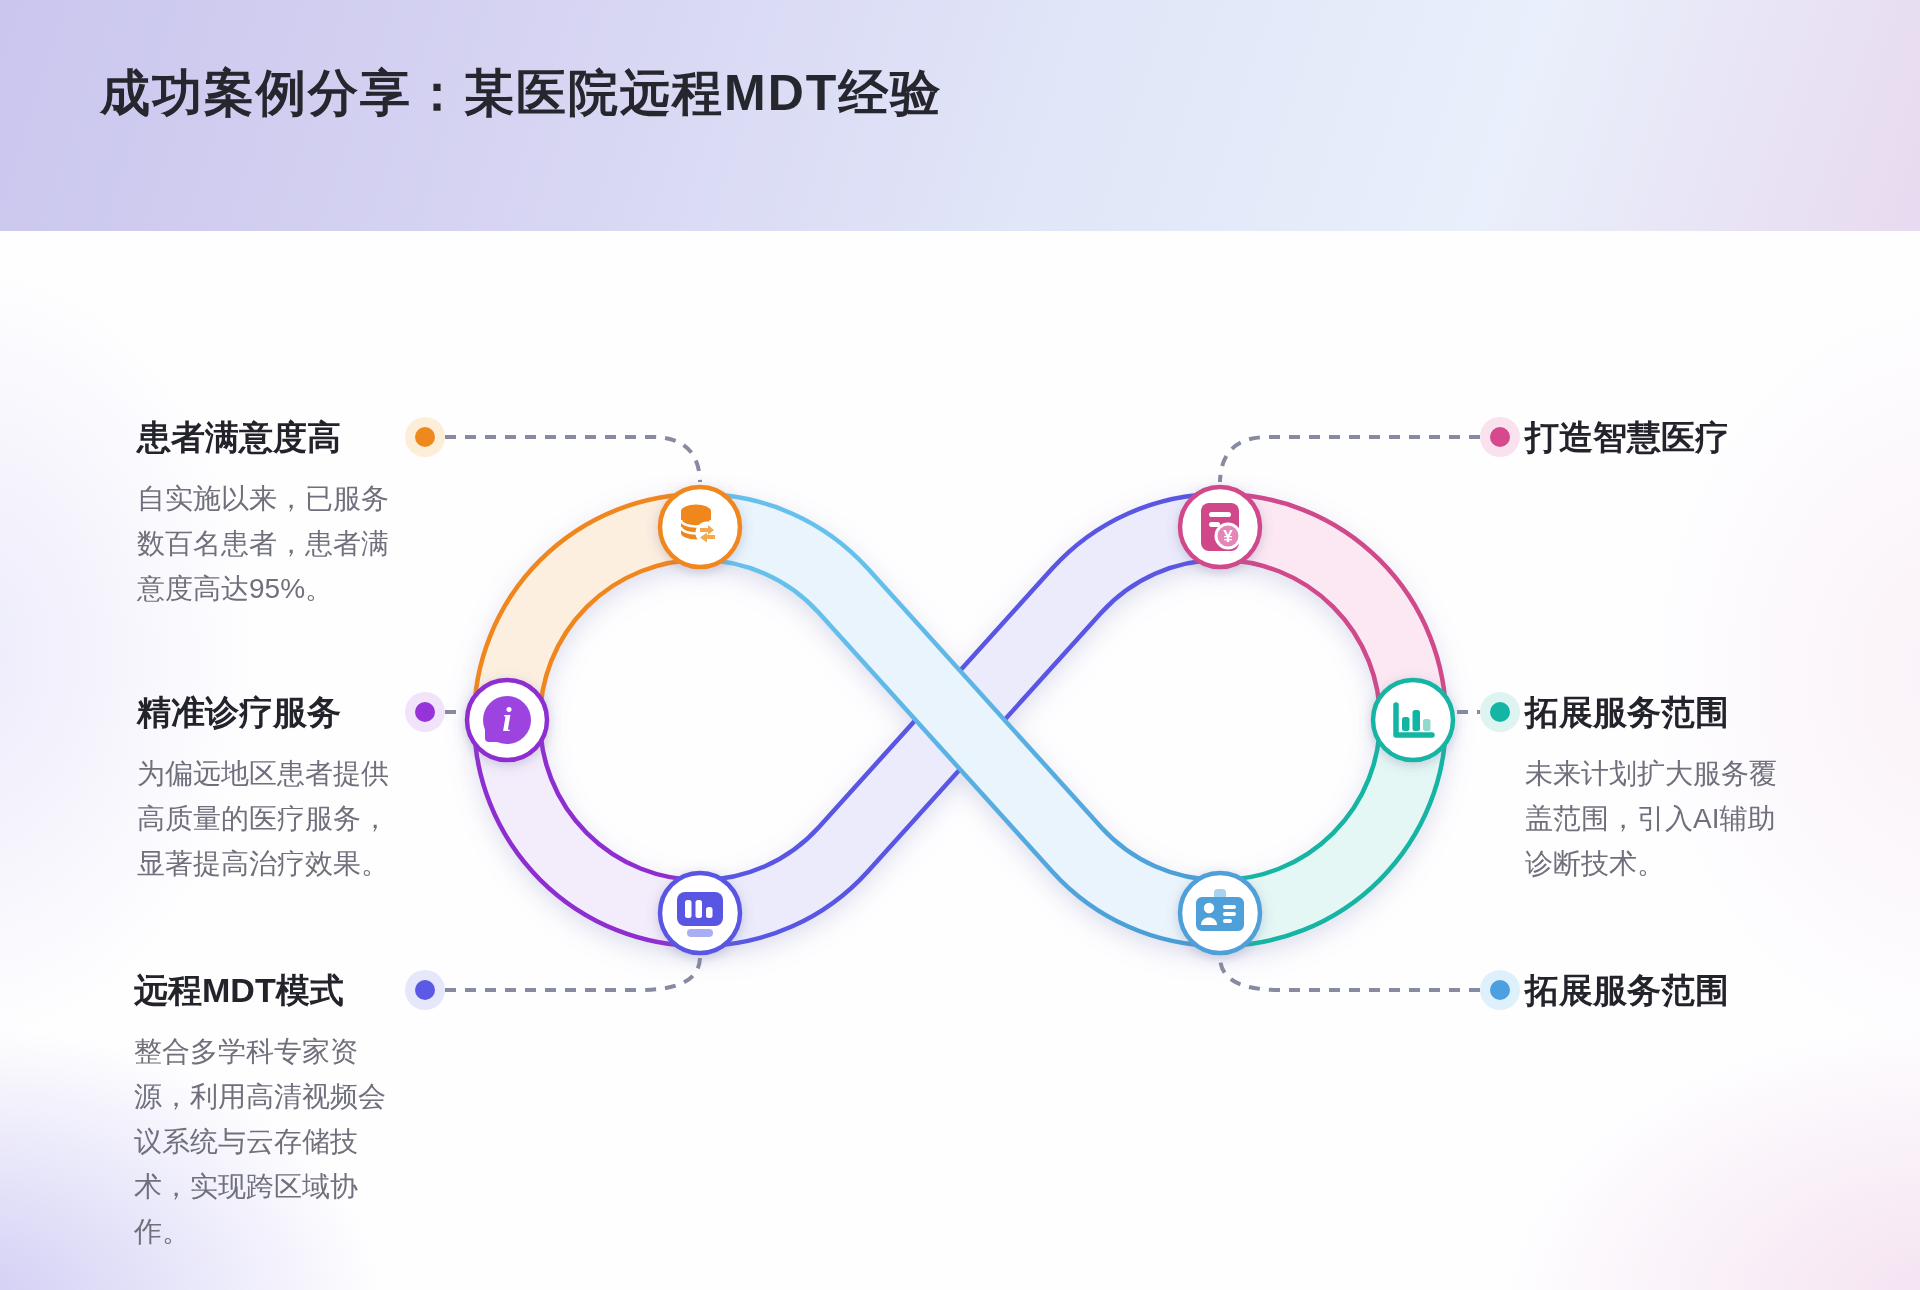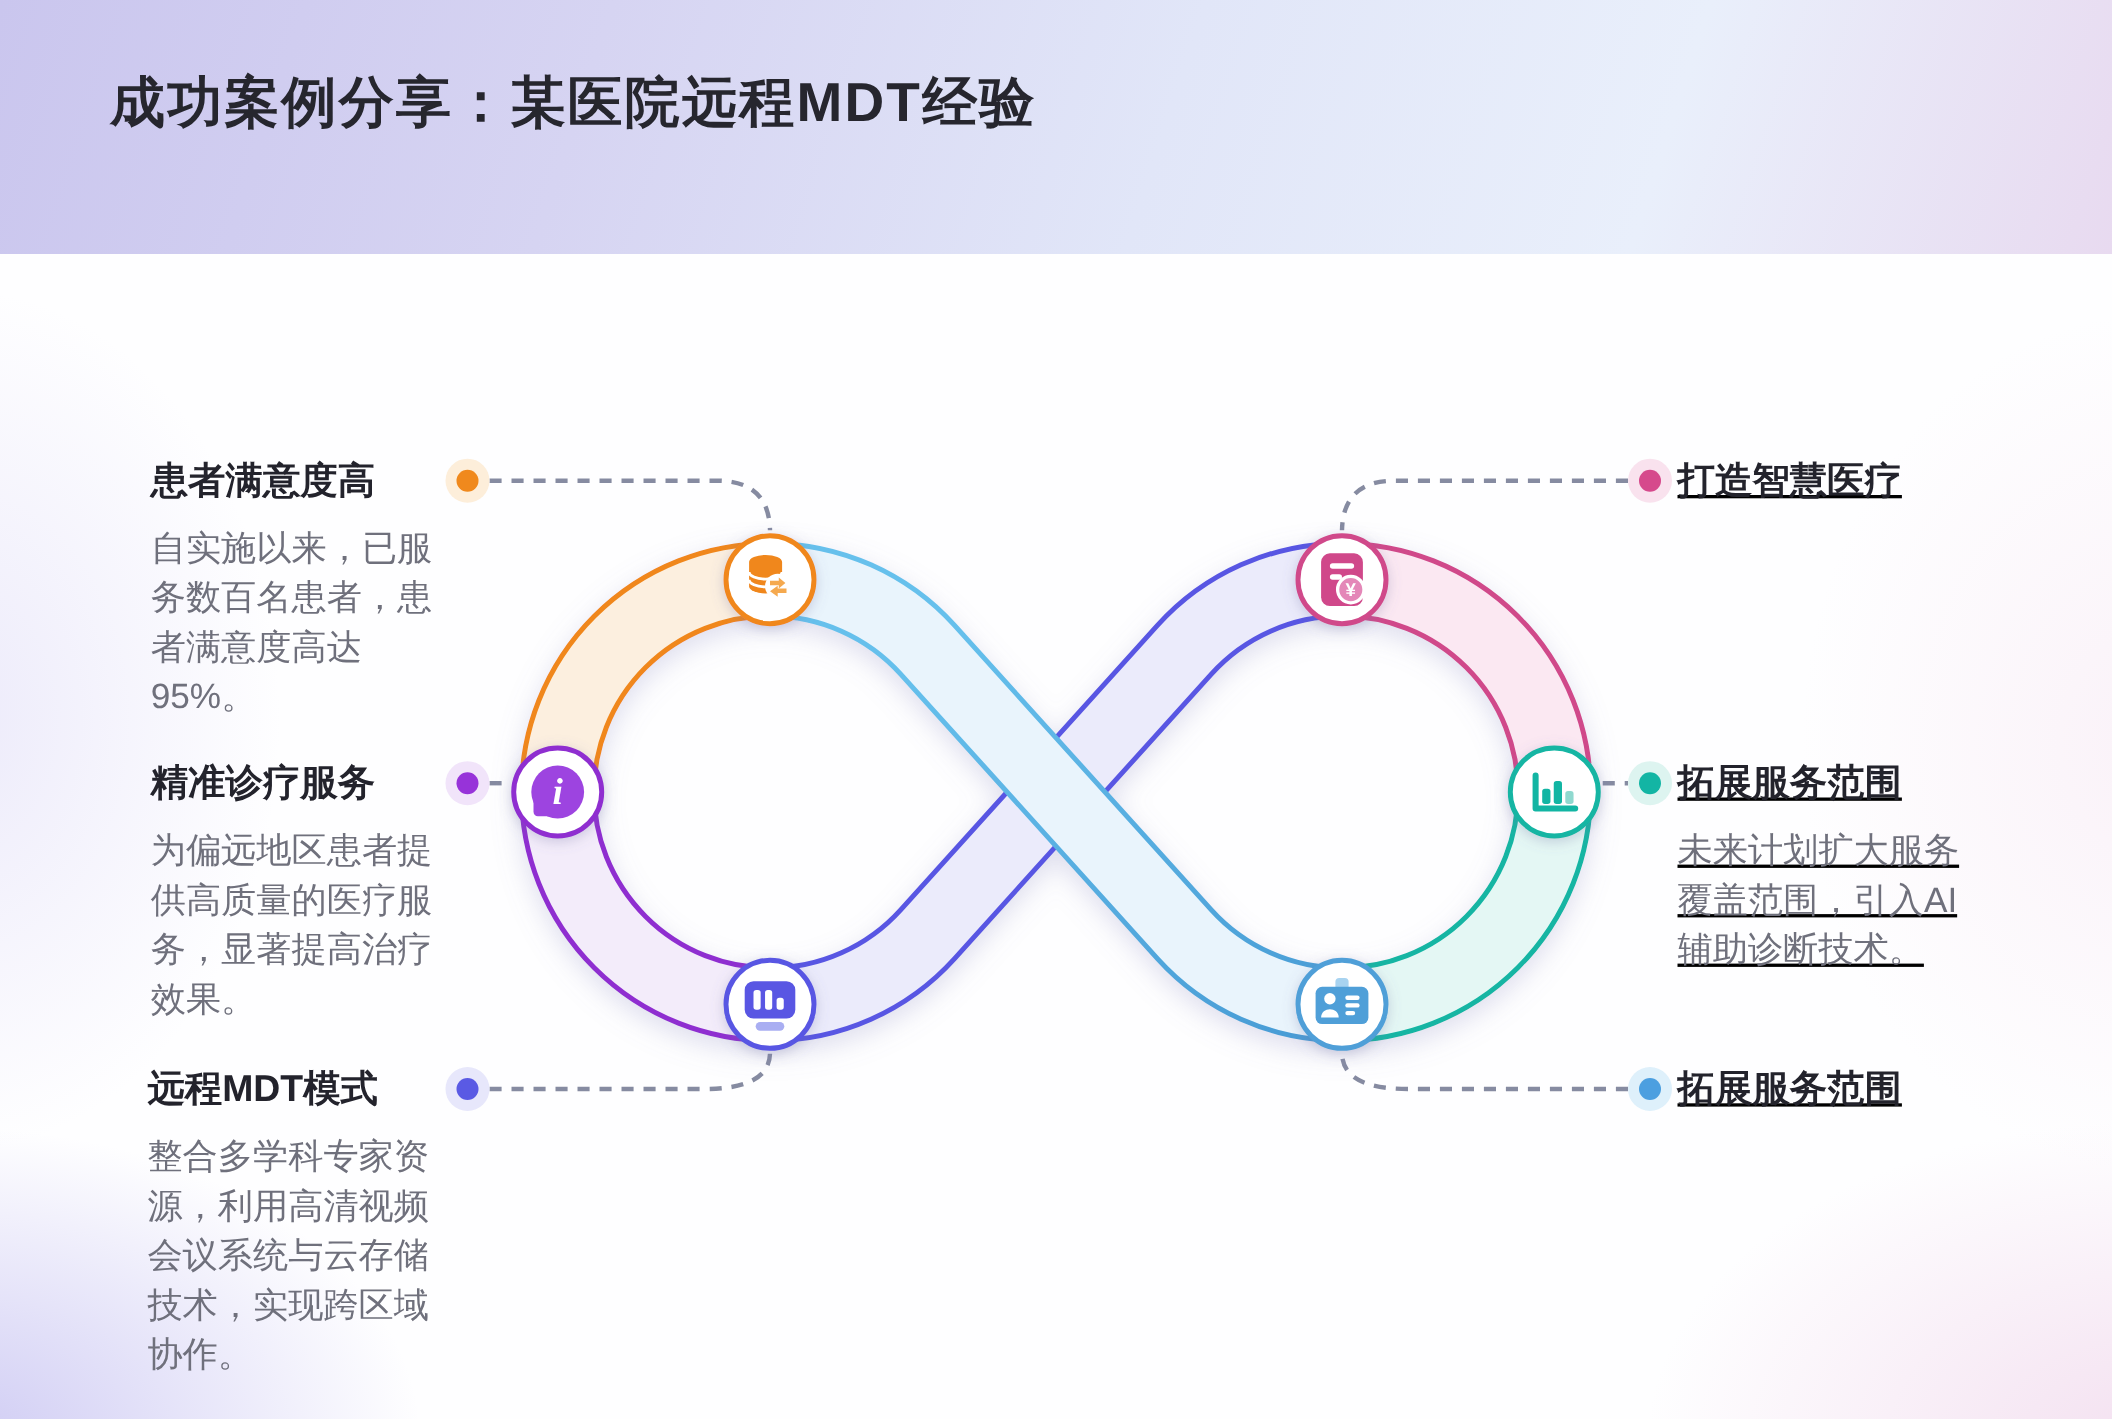--- a/index.html
+++ b/index.html
@@ -22,23 +22,23 @@
     background:
       radial-gradient(620px 420px at -2% 102%, rgba(160,153,232,.50), rgba(160,153,232,0) 68%),
       radial-gradient(680px 430px at 102% 102%, rgba(226,176,216,.38), rgba(226,176,216,0) 68%),
       radial-gradient(420px 560px at -2% 40%, rgba(196,190,240,.30), rgba(196,190,240,0) 70%),
       radial-gradient(460px 560px at 102% 42%, rgba(238,205,228,.25), rgba(238,205,228,0) 70%),
       #fefeff;
   }
   svg.diagram{position:absolute;left:0;top:0;width:1920px;height:1290px;}
   .item{position:absolute;width:265px;}
   .item h2{margin:0;font-size:34px;line-height:42px;font-weight:700;color:#23232c;}
-  .item p{margin:18px 0 0;font-size:32px;line-height:45px;color:#6f707c;}
+  .item p{margin:18px 0 0;font-size:28px;line-height:45px;color:#6f707c;}
   .item.left{text-align:left;}
-  .item.right{text-align:left;text-decoration:underline;}
+  .item.right{text-align:left;}
   .dot-halo{position:absolute;width:40px;height:40px;border-radius:50%;}
   .dot-core{position:absolute;left:10px;top:10px;width:20px;height:20px;border-radius:50%;}
 </style>
 </head>
 <body>
 
 <div class="stage">
 
   <div class="header-band"></div>
   <h1 class="page-title">成功案例分享：某医院远程MDT经验</h1>

